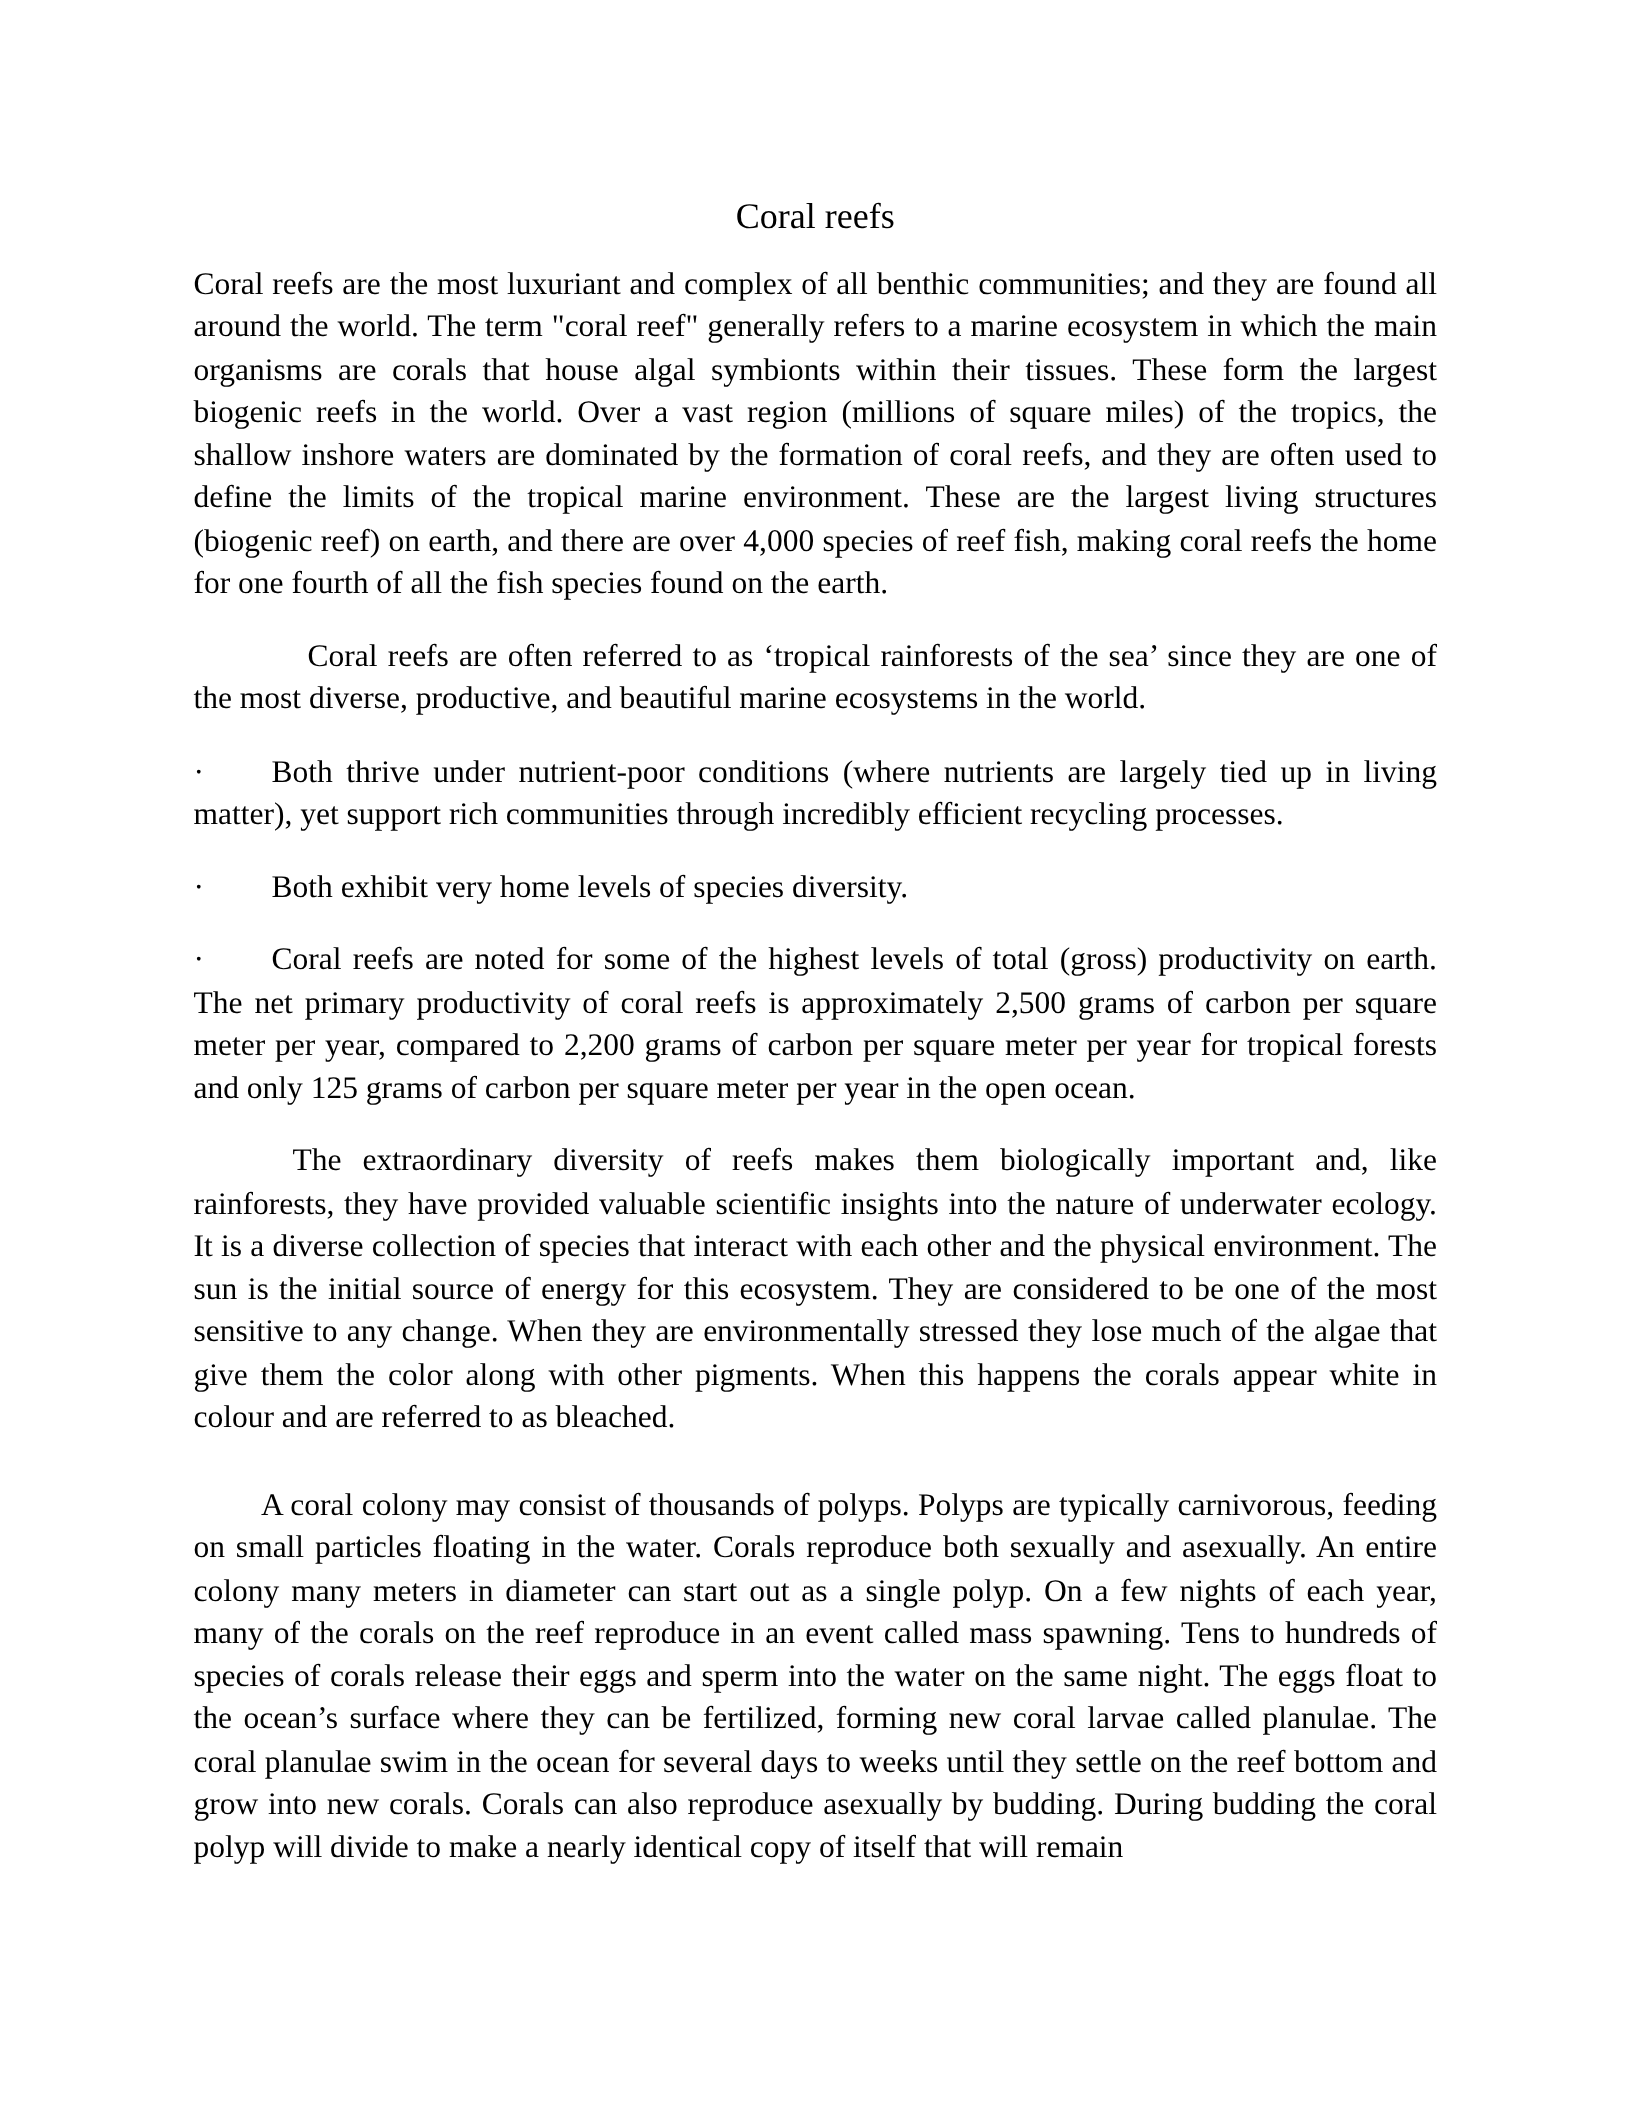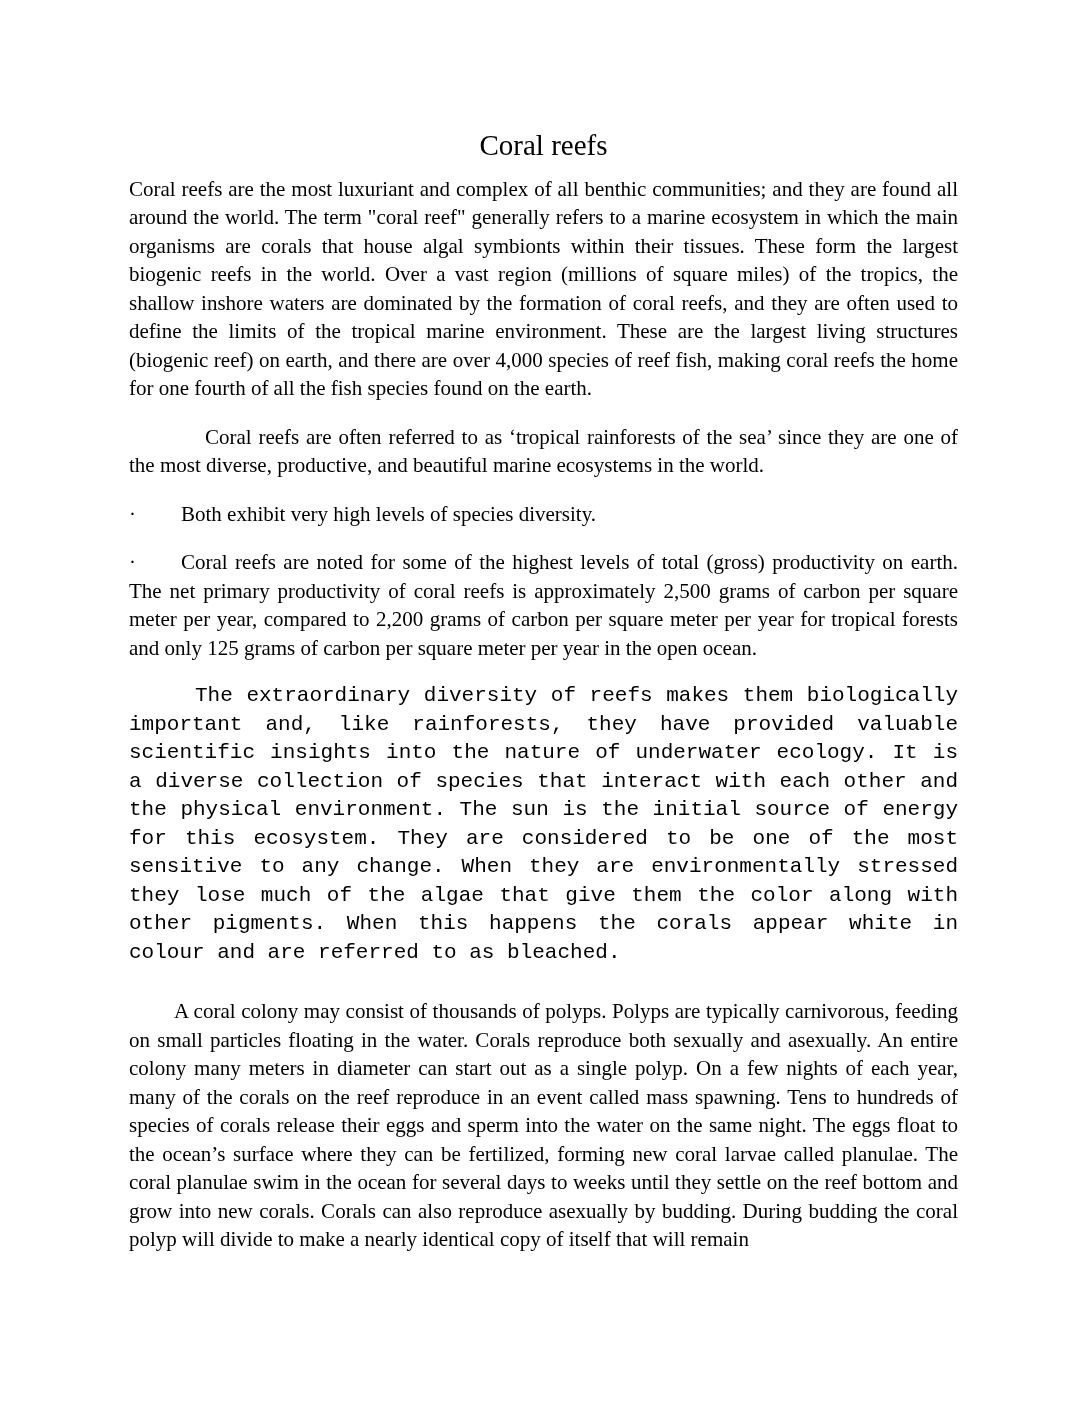--- a/index.html
+++ b/index.html
@@ -14,54 +14,55 @@
     background: #ffffff;
     box-sizing: border-box;
     padding: 131px 130px 0 129px;
     font-family: "Liberation Serif", "DejaVu Serif", serif;
     font-size: 21px;
     line-height: 28.5px;
     color: #000000;
     overflow: hidden;
   }
   .doc-title {
-    font-size: 29px;
+    font-size: 24px;
     font-weight: normal;
     text-align: center;
     margin: 0 0 15px 0;
     line-height: 28.5px;
   }
   .para {
     margin: 0 0 20px 0;
     text-align: justify;
   }
   .indent-a { text-indent: 76px; }
-  .indent-b { text-indent: 66px; font-family: Liberation Mono, monospace; }
+  .indent-b { text-indent: 66px; }
   .indent-c { text-indent: 45px; margin-top: 30px; }
   .bullet-gap {
     display: inline-block;
     width: 45px;
   }
 </style>
 </head>
 <body>
 
 <div class="page">
 
   <h1 class="doc-title">Coral reefs</h1>
 
   <div>
 
     <p class="para">Coral reefs are the most luxuriant and complex of all benthic communities; and they are found all around the world. The term "coral reef" generally refers to a marine ecosystem in which the main organisms are corals that house algal symbionts within their tissues. These form the largest biogenic reefs in the world. Over a vast region (millions of square miles) of the tropics, the shallow inshore waters are dominated by the formation of coral reefs, and they are often used to define the limits of the tropical marine environment. These are the largest living structures (biogenic reef) on earth, and there are over 4,000 species of reef fish, making coral reefs the home for one fourth of all the fish species found on the earth.</p>
 
     <p class="para indent-a">Coral reefs are often referred to as ‘tropical rainforests of the sea’ since they are one of the most diverse, productive, and beautiful marine ecosystems in the world.</p>
 
 
+    <p class="para"><span class="bullet-marker">·</span><span class="bullet-gap"></span><span>Both thrive under nutrient-poor conditions (where nutrients are largely tied up in living matter), yet support rich communities through incredibly efficient recycling processes.</span></p>
 
-    <p class="para"><span class="bullet-marker">·</span><span class="bullet-gap"></span><span>Both exhibit very high levels of species diversity.</span></p>
+    <p class="para"><span class="bullet-marker">·</span><span class="bullet-gap"></span><span>Both exhibit very home levels of species diversity.</span></p>
 
     <p class="para"><span class="bullet-marker">·</span><span class="bullet-gap"></span><span>Coral reefs are noted for some of the highest levels of total (gross) productivity on earth. The net primary productivity of coral reefs is approximately 2,500 grams of carbon per square meter per year, compared to 2,200 grams of carbon per square meter per year for tropical forests and only 125 grams of carbon per square meter per year in the open ocean.</span></p>
 
     <p class="para indent-b">The extraordinary diversity of reefs makes them biologically important and, like rainforests, they have provided valuable scientific insights into the nature of underwater ecology. It is a diverse collection of species that interact with each other and the physical environment. The sun is the initial source of energy for this ecosystem. They are considered to be one of the most sensitive to any change. When they are environmentally stressed they lose much of the algae that give them the color along with other pigments. When this happens the corals appear white in colour and are referred to as bleached.</p>
 
     <p class="para indent-c">A coral colony may consist of thousands of polyps. Polyps are typically carnivorous, feeding on small particles floating in the water. Corals reproduce both sexually and asexually. An entire colony many meters in diameter can start out as a single polyp. On a few nights of each year, many of the corals on the reef reproduce in an event called mass spawning. Tens to hundreds of species of corals release their eggs and sperm into the water on the same night. The eggs float to the ocean’s surface where they can be fertilized, forming new coral larvae called planulae. The coral planulae swim in the ocean for several days to weeks until they settle on the reef bottom and grow into new corals. Corals can also reproduce asexually by budding. During budding the coral polyp will divide to make a nearly identical copy of itself that will remain</p>
 
   </div>
 </div>
 

